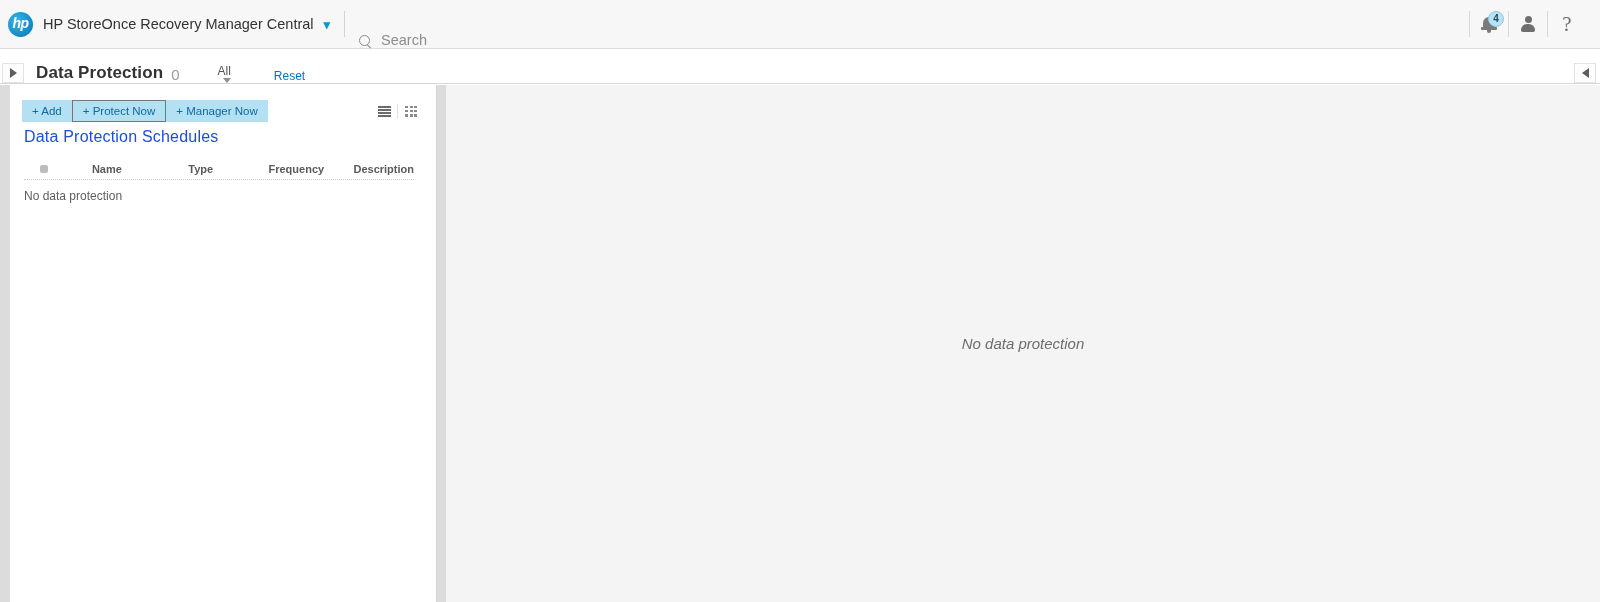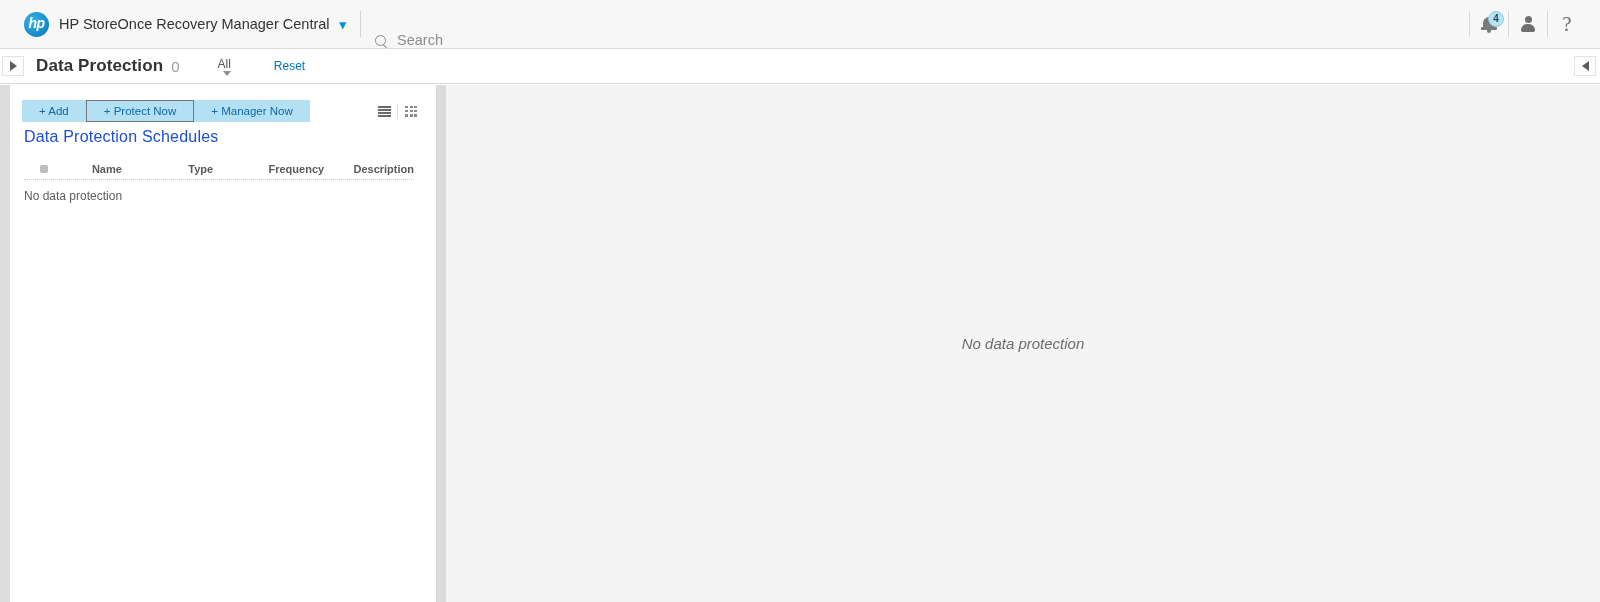--- a/index.html
+++ b/index.html
@@ -29,21 +29,20 @@
   }
   .hp-logo {
     width: 25px; height: 25px;
     border-radius: 50%;
     background: #1a9ad7;
     background: radial-gradient(circle at 35% 35%, #38b3e6 0%, #0f84c4 75%);
     display: flex;
     align-items: center;
     justify-content: center;
     flex: none;
-    margin-left: 16px;
   }
   .hp-logo span {
     color: #ffffff;
     font-style: italic;
     font-weight: bold;
     font-size: 14px;
     line-height: 1;
     letter-spacing: -0.5px;
     transform: translateY(-1px);
   }
@@ -194,21 +193,21 @@
   }
 
   
   .subheader {
     position: absolute;
     left: 0; top: 49px;
     width: 1600px; height: 35px;
     background: #ffffff;
     border-bottom: 1px solid #d8d8d8;
     display: flex;
-    align-items: center;
+    align-items: flex-end;
   }
   .panel-toggle {
     width: 22px; height: 20px;
     margin-left: 2px;
     border: 1px solid #e3e3e3;
     background: #fdfdfd;
     display: flex;
     align-items: center;
     justify-content: center;
     flex: none;
@@ -317,21 +316,21 @@
   }
   .btn-group {
     display: flex;
     align-items: center;
     background: #b3e0f2;
     height: 22px;
   }
   .act-btn {
     font-size: 11.5px;
     color: #1168a3;
-    padding: 0 17px;
+    padding: 0 10px;
     height: 22px;
     line-height: 22px;
     background: transparent;
     border: none;
     white-space: nowrap;
     cursor: pointer;
     font-family: "Liberation Sans", sans-serif;
   }
   .act-btn.focused {
     border: 1px solid #767676;

